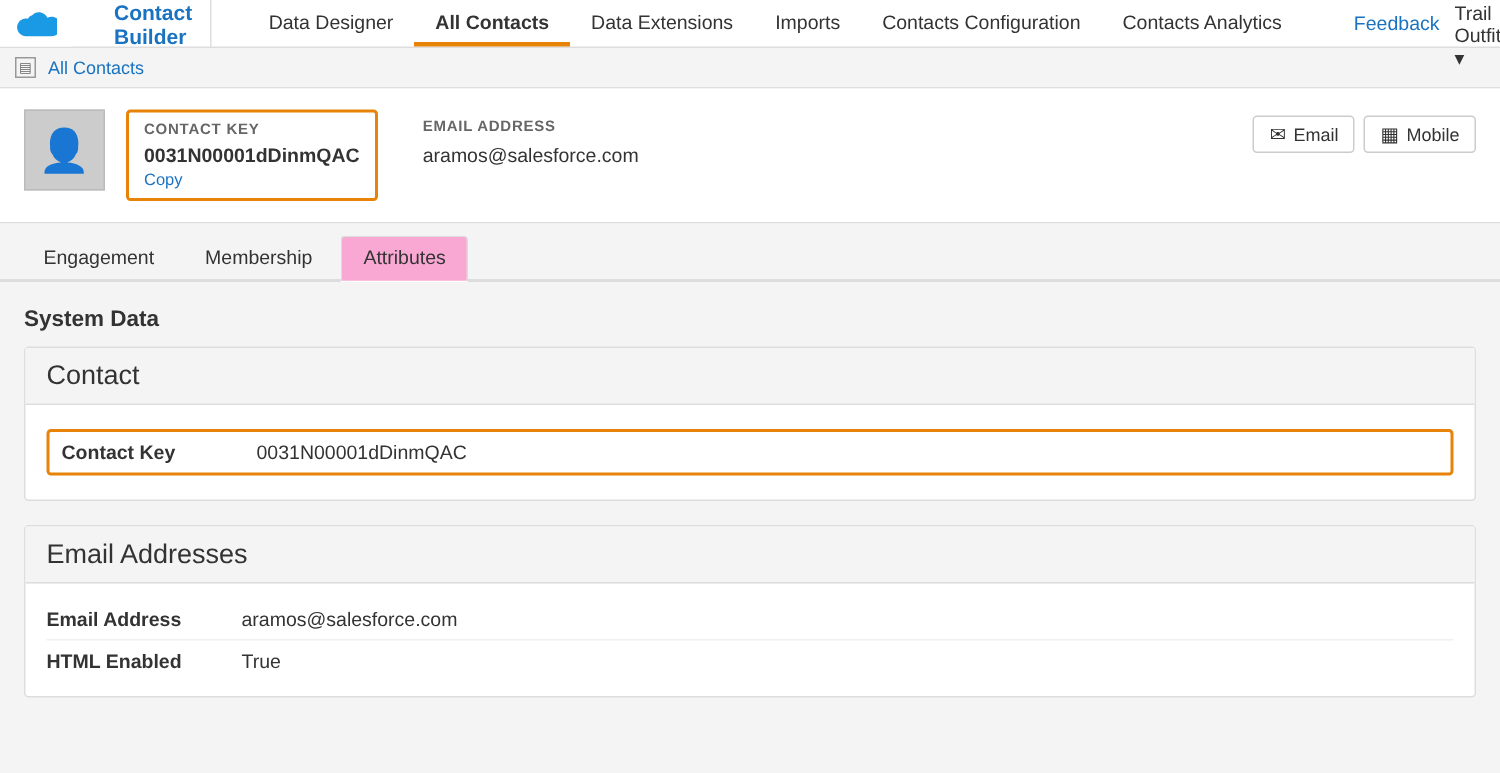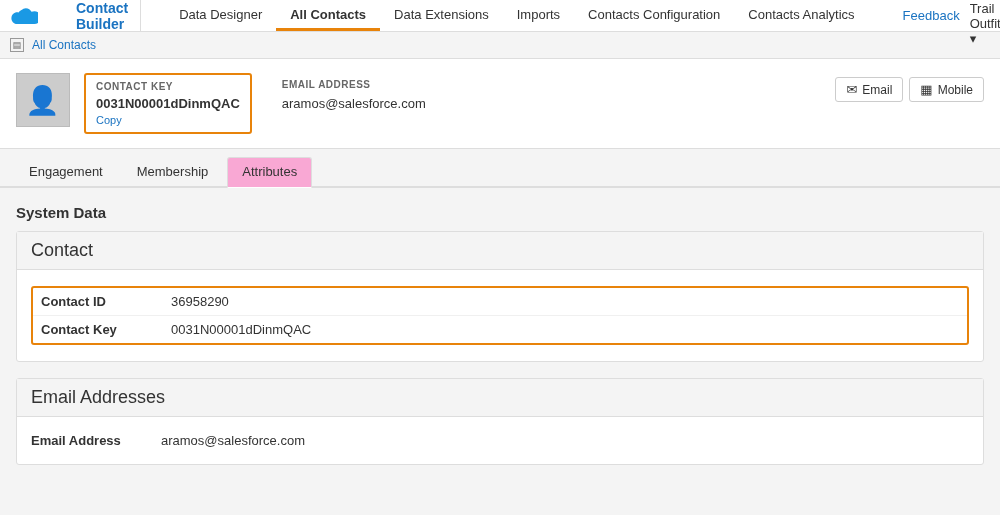--- a/index.html
+++ b/index.html
@@ -334,33 +334,33 @@
 </div>
 
 <div class="main-content">
   <div class="section-heading">System Data</div>
 
   <div class="data-section">
     <div class="data-section-title">Contact</div>
     <div class="data-section-body">
       <div class="highlighted-rows">
         <div class="data-row">
-          <div class="data-row-key">Contact ID</div>
-          <div class="data-row-value">36958290</div>
-        </div>
-        <div class="data-row">
           <div class="data-row-key">Contact Key</div>
           <div class="data-row-value">0031N00001dDinmQAC</div>
         </div>
       </div>
     </div>
   </div>
 
   <div class="data-section">
     <div class="data-section-title">Email Addresses</div>
     <div class="data-section-body">
       <div class="data-row">
         <div class="data-row-key">Email Address</div>
         <div class="data-row-value">aramos@salesforce.com</div>
       </div>
+      <div class="data-row">
+        <div class="data-row-key">HTML Enabled</div>
+        <div class="data-row-value">True</div>
+      </div>
     </div>
   </div>
 </div>
 
 </body></html>

